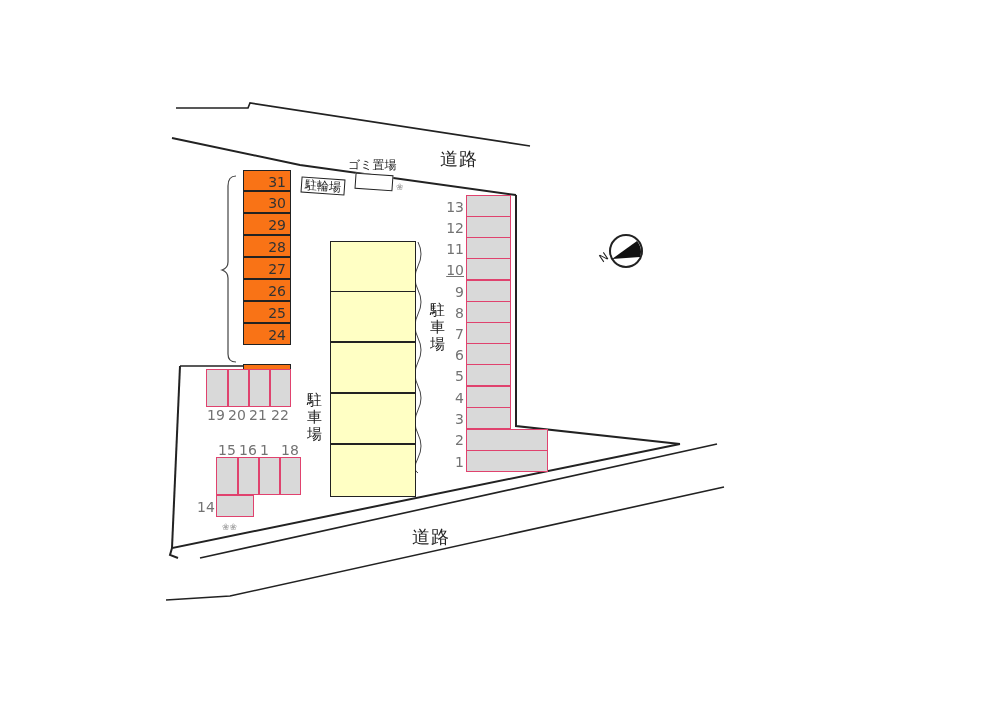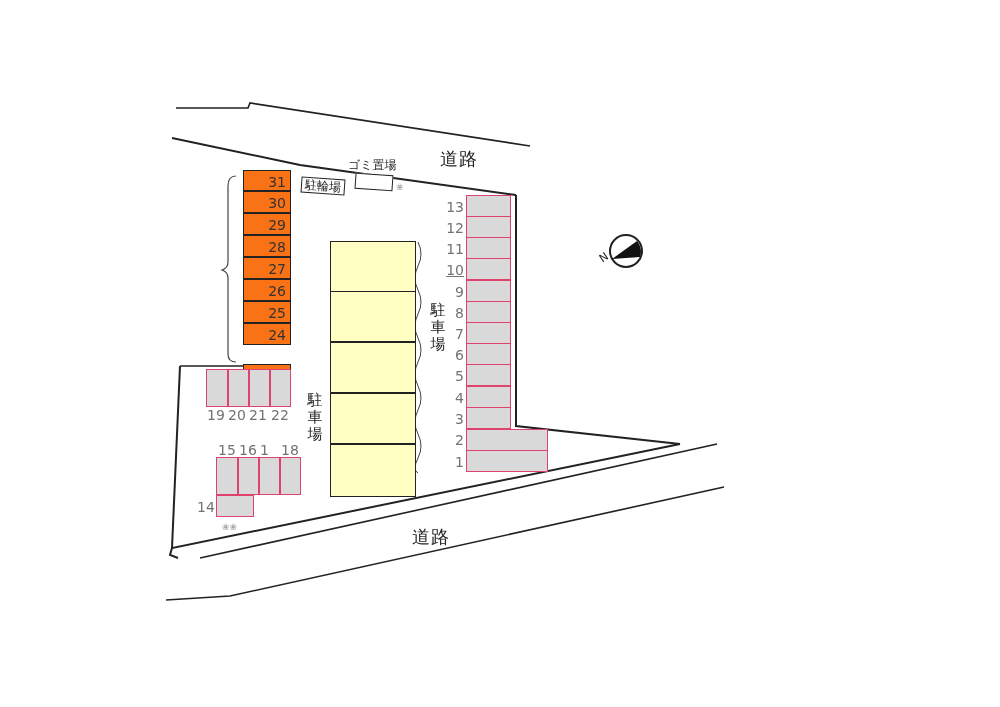--- a/index.html
+++ b/index.html
@@ -3,21 +3,21 @@
   <meta charset="utf-8">
   <style>
     html, body { margin: 0; padding: 0; background: #ffffff; }
     body { width: 1000px; height: 707px; position: relative; overflow: hidden;
            font-family: "DejaVu Sans", sans-serif; color: #222; }
     #map { position: absolute; left: 0; top: 0; width: 1000px; height: 707px; }
     svg.lines { position: absolute; left: 0; top: 0; }
     .abs { position: absolute; }
     .lbl { position: absolute; font-size: 15px; line-height: 1; color: #222; white-space: nowrap; text-align: center; }
     .road-lbl { font-size: 18px; letter-spacing: 1px; }
-    .vert { position: absolute; font-size: 15px; line-height: 17px; width: 16px; text-align: center; color: #222; }
+    .vert { position: absolute; font-size: 15px; line-height: 17px; width: 16px; text-align: left; color: #222; }
     .slot-owner { position: absolute; left: 243px; width: 48px; height: 22px; border: 1.5px solid #222;
                   background: #f97316; box-sizing: border-box; }
     .slot-owner span { position: absolute; right: 4px; top: 3px; font-size: 14px; color: #333; }
     .slot { position: absolute; background: #d9d9d9; border: 1.5px solid #e0426e; box-sizing: border-box; }
     .num { position: absolute; font-size: 14px; color: #737373; line-height: 1; text-align: right; }
     .bldg-row { position: absolute; left: 330px; width: 86px; height: 51px; background: #ffffc4;
                 border: 1.5px solid #222; box-sizing: border-box; }
     .note { position: absolute; left: 42px; top: 216px; font-size: 13px; line-height: 16px; color: #222; }
     .note div:last-child { padding-left: 14px; }
     .box-lbl { position: absolute; border: 1px solid #222; background: #fff; font-size: 12px; line-height: 14px;

